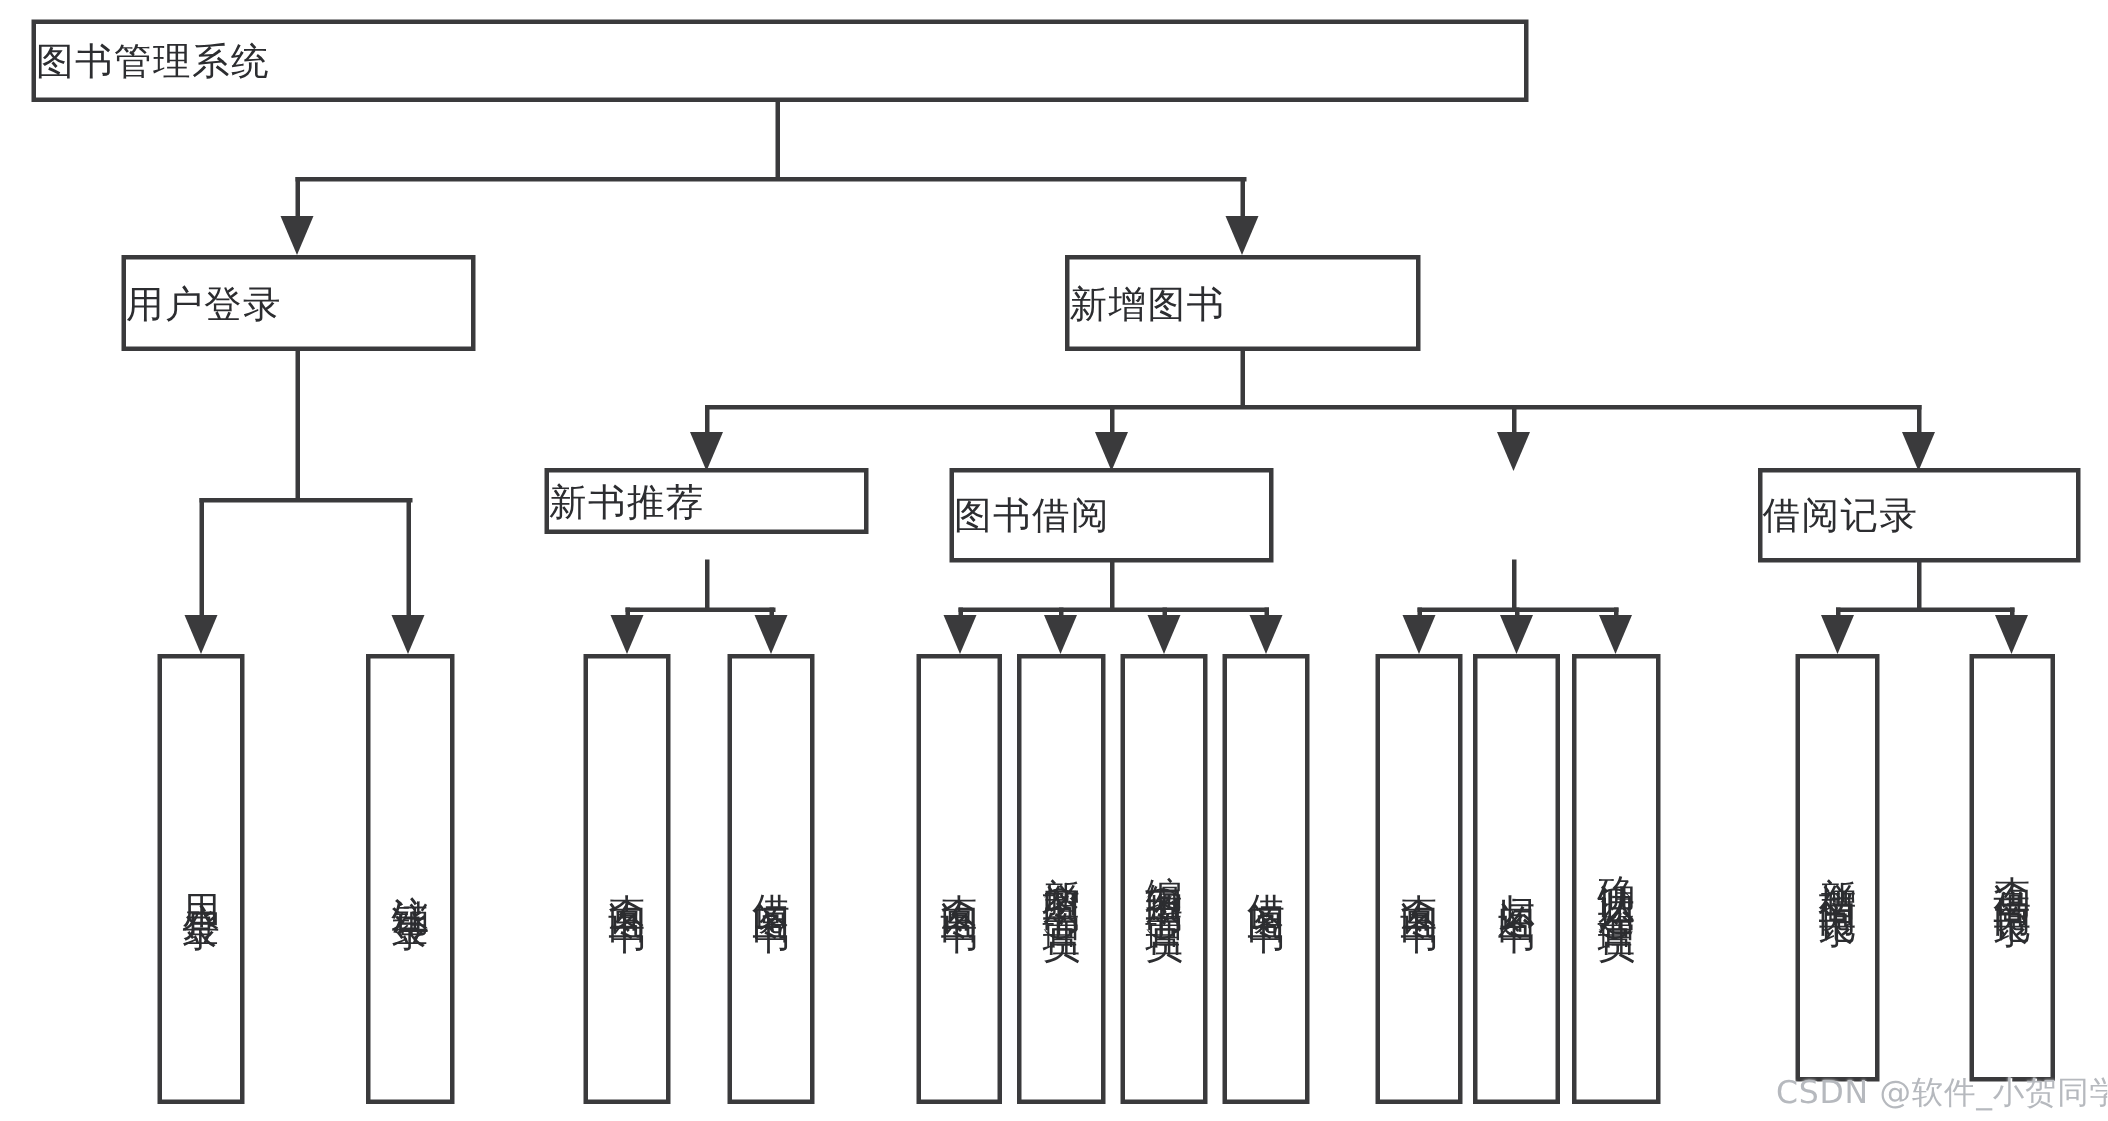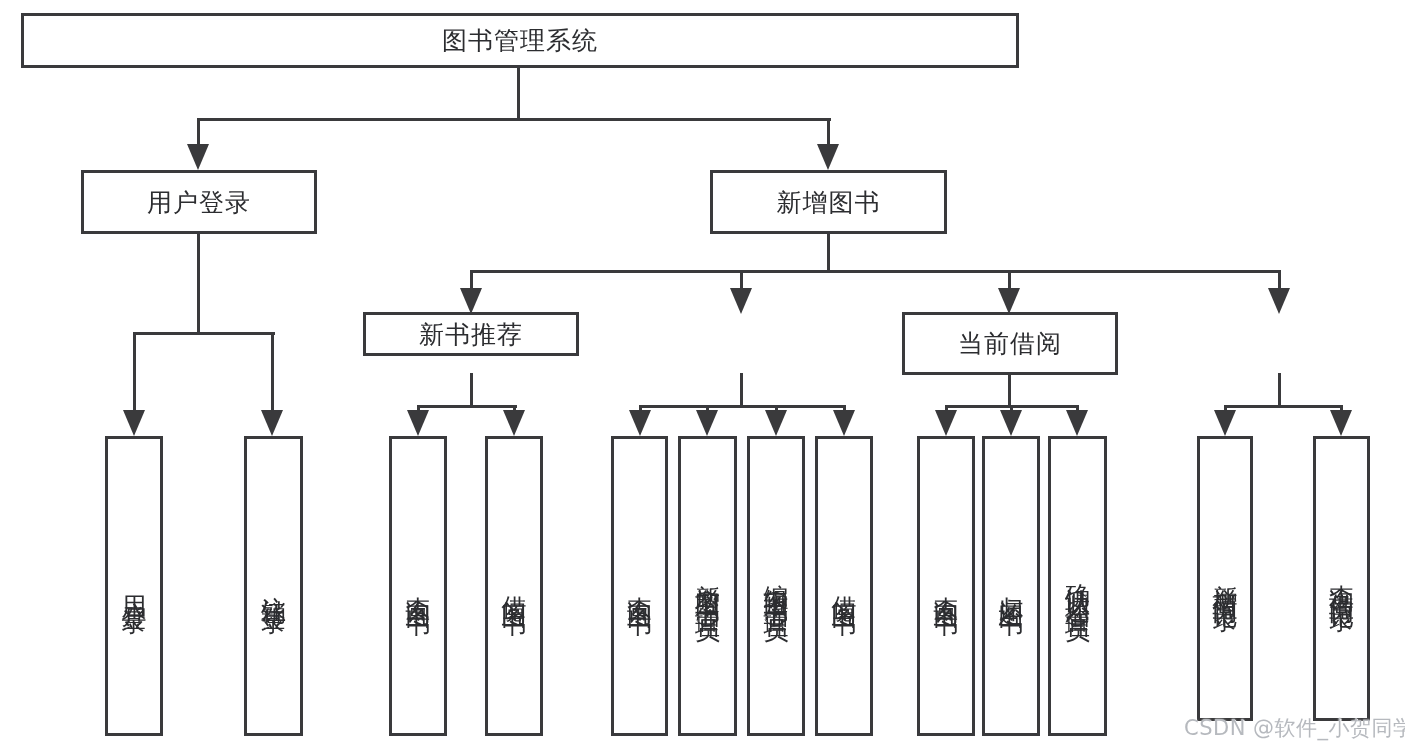--- a/index.html
+++ b/index.html
@@ -6,21 +6,21 @@
   .canvas{
     position:relative;width:1405px;height:747px;background:#ffffff;overflow:hidden;
     font-family:"DejaVu Sans","Liberation Sans",sans-serif;
     color:#2c2d30;
   }
   
   .box{
     position:absolute;box-sizing:border-box;background:#ffffff;
     border:3px solid #3a3a3c;
   }
-  .box.h{display:flex;align-items:center;justify-content:center;font-size:25px;letter-spacing:1px;}
+  .box.h{display:flex;align-items:center;font-size:25px;letter-spacing:1px;}
   .box.v{display:flex;align-items:center;justify-content:center;}
   .vtext{
     writing-mode:vertical-rl;text-orientation:mixed;
     font-size:25px;letter-spacing:5px;line-height:1;white-space:nowrap;
   }
   
   .hl{position:absolute;height:3px;background:#3a3a3c;}
   .vl{position:absolute;width:3px;background:#3a3a3c;}
   .tri{
     position:absolute;width:0;height:0;
@@ -70,22 +70,25 @@
   <div class="vl" style="left:740px;top:270px;height:24px;"></div>
   <div class="tri" style="left:730px;top:288px;"></div>
   <div class="vl" style="left:1008px;top:270px;height:24px;"></div>
   <div class="tri" style="left:998px;top:288px;"></div>
   <div class="vl" style="left:1278px;top:270px;height:24px;"></div>
   <div class="tri" style="left:1268px;top:288px;"></div>
 
   <div class="box h" style="left:363px;top:312px;width:216px;height:44px;">
     <span>新书推荐</span>
   </div>
-  <div class="box h" style="left:902px;top:312px;width:216px;height:63px;">
-    <span>当前借阅</span>
+  <div class="box h" style="left:633px;top:312px;width:216px;height:63px;">
+    <span>图书借阅</span>
+  </div>
+  <div class="box h" style="left:1172px;top:312px;width:215px;height:63px;">
+    <span>借阅记录</span>
   </div>
 
   <div class="vl" style="left:470px;top:373px;height:34px;"></div>
   <div class="hl" style="left:417px;top:405px;width:100px;"></div>
   <div class="vl" style="left:417px;top:405px;height:12px;"></div>
   <div class="tri" style="left:407px;top:410px;"></div>
   <div class="vl" style="left:513px;top:405px;height:12px;"></div>
   <div class="tri" style="left:503px;top:410px;"></div>
 
   <div class="vl" style="left:740px;top:373px;height:34px;"></div>

